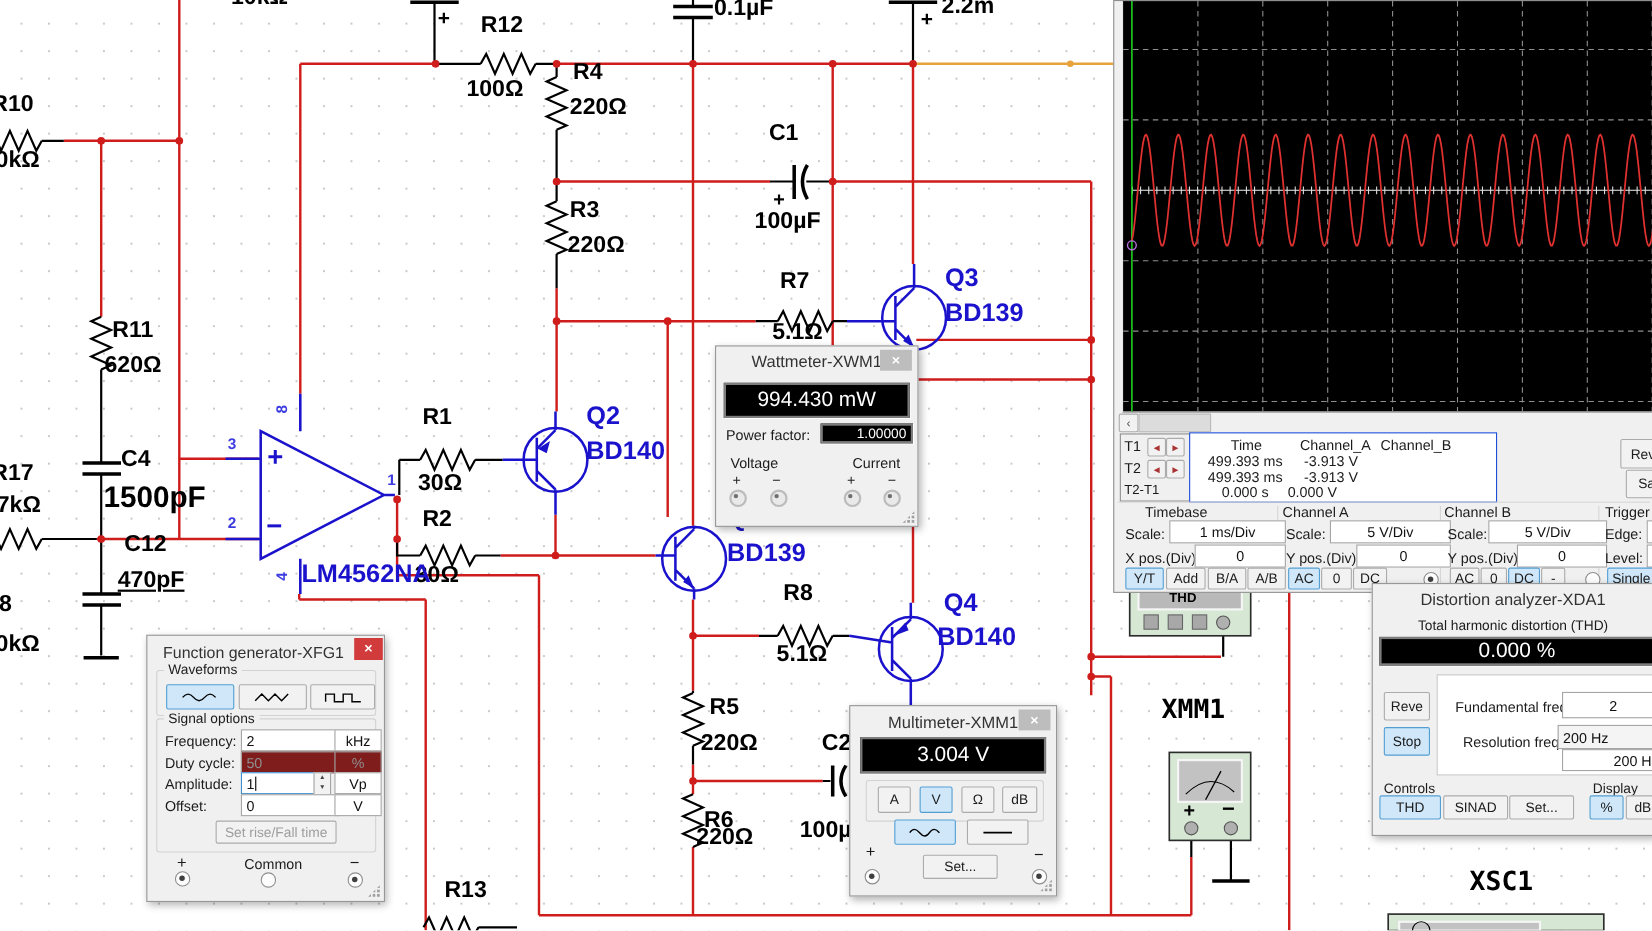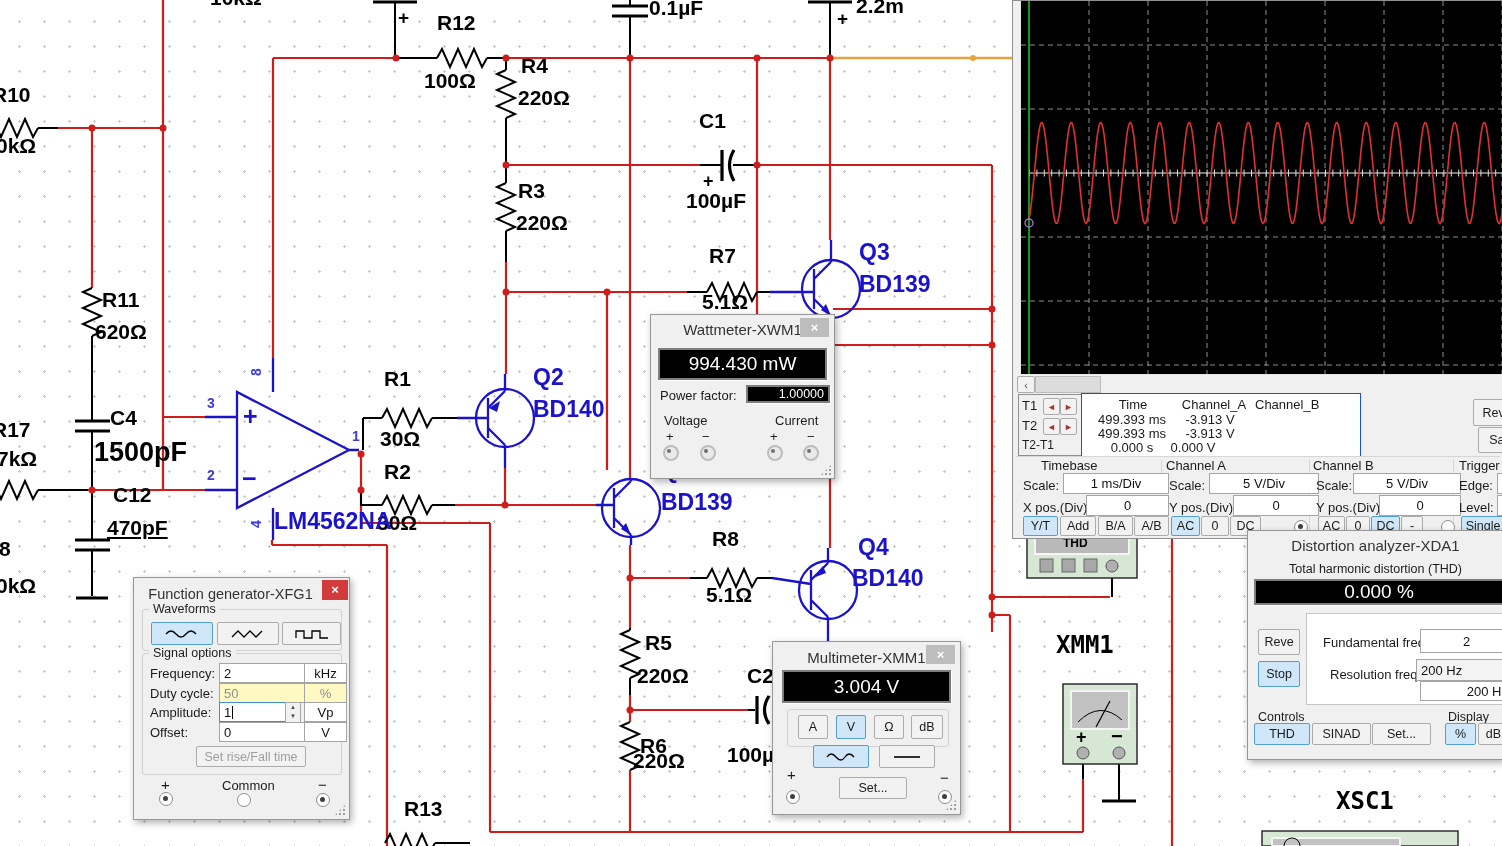--- a/index.html
+++ b/index.html
@@ -19,21 +19,21 @@
          display:flex;align-items:center;justify-content:center;font-size:19px}
   .gbox{position:absolute;border:1px solid #d2d2d2;border-radius:3px}
   .glabel{position:absolute;top:-8px;left:6px;background:#f0f0f0;padding:0 4px;font-size:12.5px;color:#1c1c1c;white-space:nowrap}
   .btn{position:absolute;background:#f2f2f2;border:1px solid #ababab;font-size:12.5px;color:#1b1b1b;
        display:flex;align-items:center;justify-content:center;border-radius:2px;white-space:nowrap}
   .btn.sel{background:#cfe7f9;border-color:#539fd4}
   .btn.dis{color:#9e9e9e}
   .fld{position:absolute;background:#fff;border:1px solid #a5a5a5;font-size:13px;color:#111;
        display:flex;align-items:center;padding:0 4px;white-space:nowrap}
   .fld.cen{justify-content:center}.fld.rt{justify-content:flex-end}
-  .fld.gray{background:#fef9c3;color:#8f8f8f}
+  .fld.gray{background:#7f1d1d;color:#8f8f8f}
   .lbl{position:absolute;font-size:13px;color:#1b1b1b;white-space:nowrap}
   .radio{position:absolute;width:12px;height:12px;border-radius:50%;background:#fdfdfd;border:1px solid #8e8e8e}
   .radio.on::after{content:"";position:absolute;left:3px;top:3px;width:5px;height:5px;border-radius:50%;background:#3f3f3f}
   .radio.gray{background:#e9e9e9;border:2px solid #bcbcbc}
   .radio.gray::after{content:"";position:absolute;left:2px;top:2px;width:4px;height:4px;border-radius:50%;background:#6f6f6f}
   .grip{position:absolute;width:12px;height:12px;
         background-image:radial-gradient(#9f9f9f 1.3px,transparent 1.5px);background-size:4px 4px;
         clip-path:polygon(100% 0,100% 100%,0 100%)}
   .caret{display:inline-block;width:1px;height:13px;background:#000;margin-left:1px}
   

